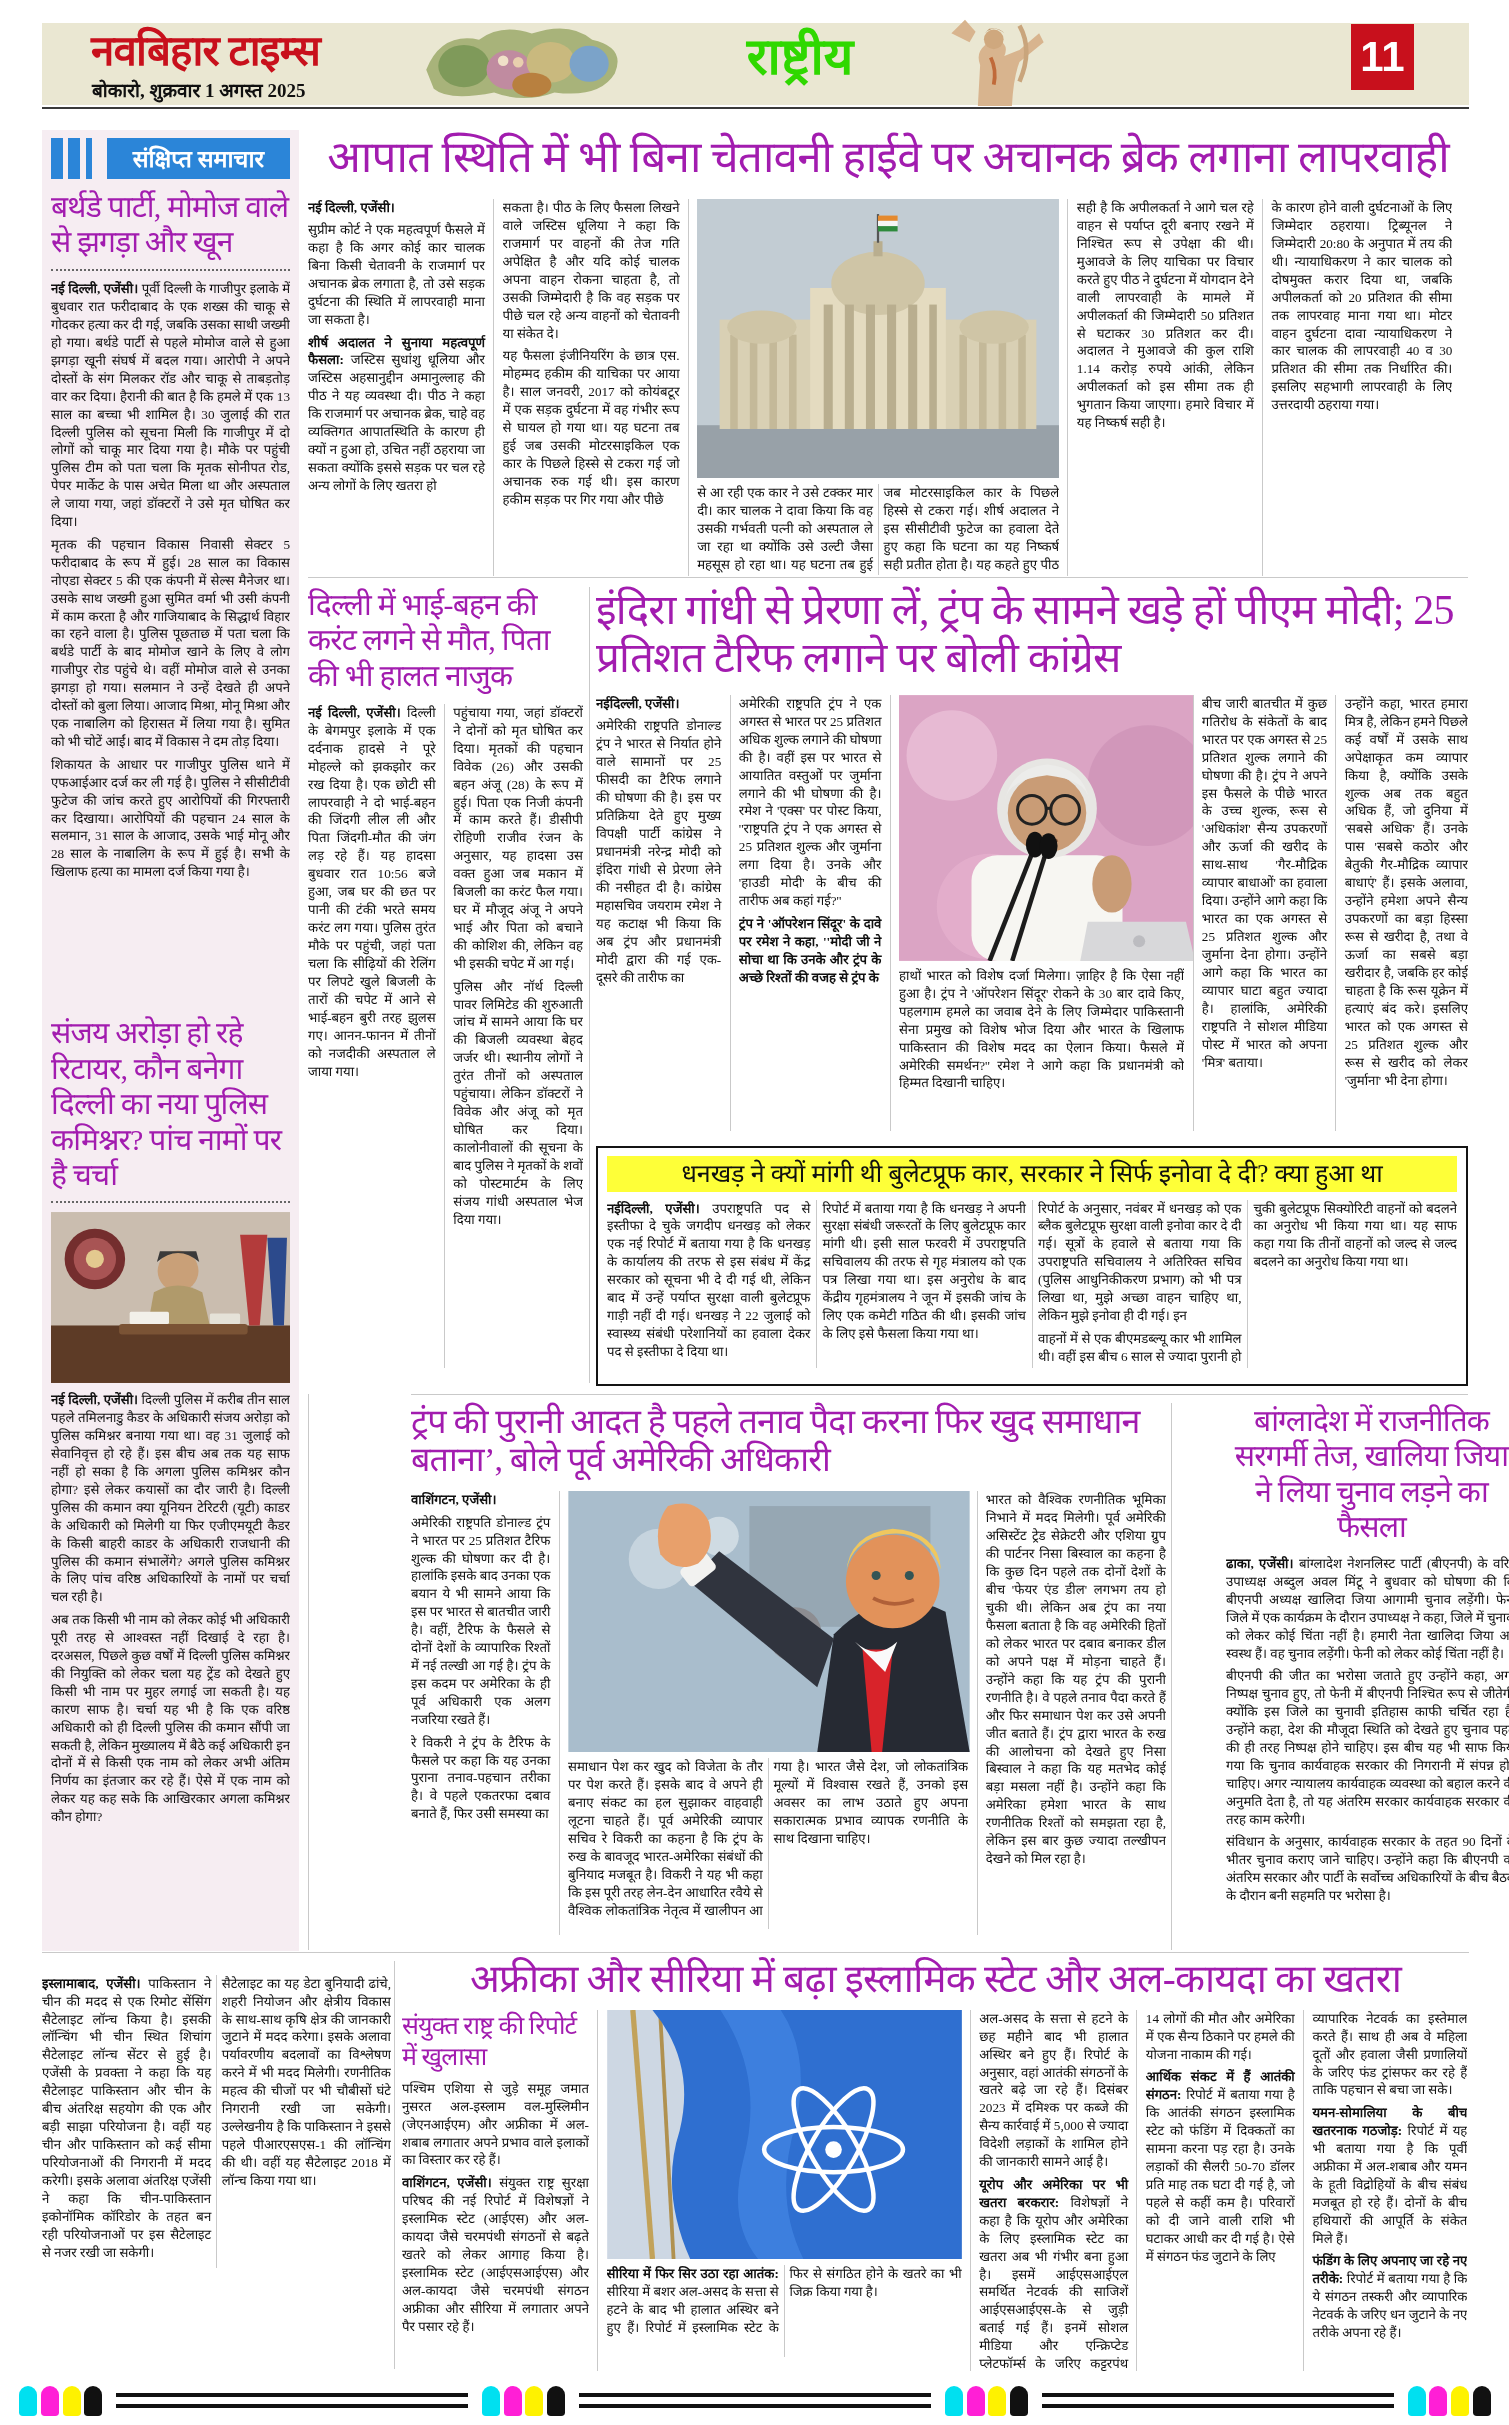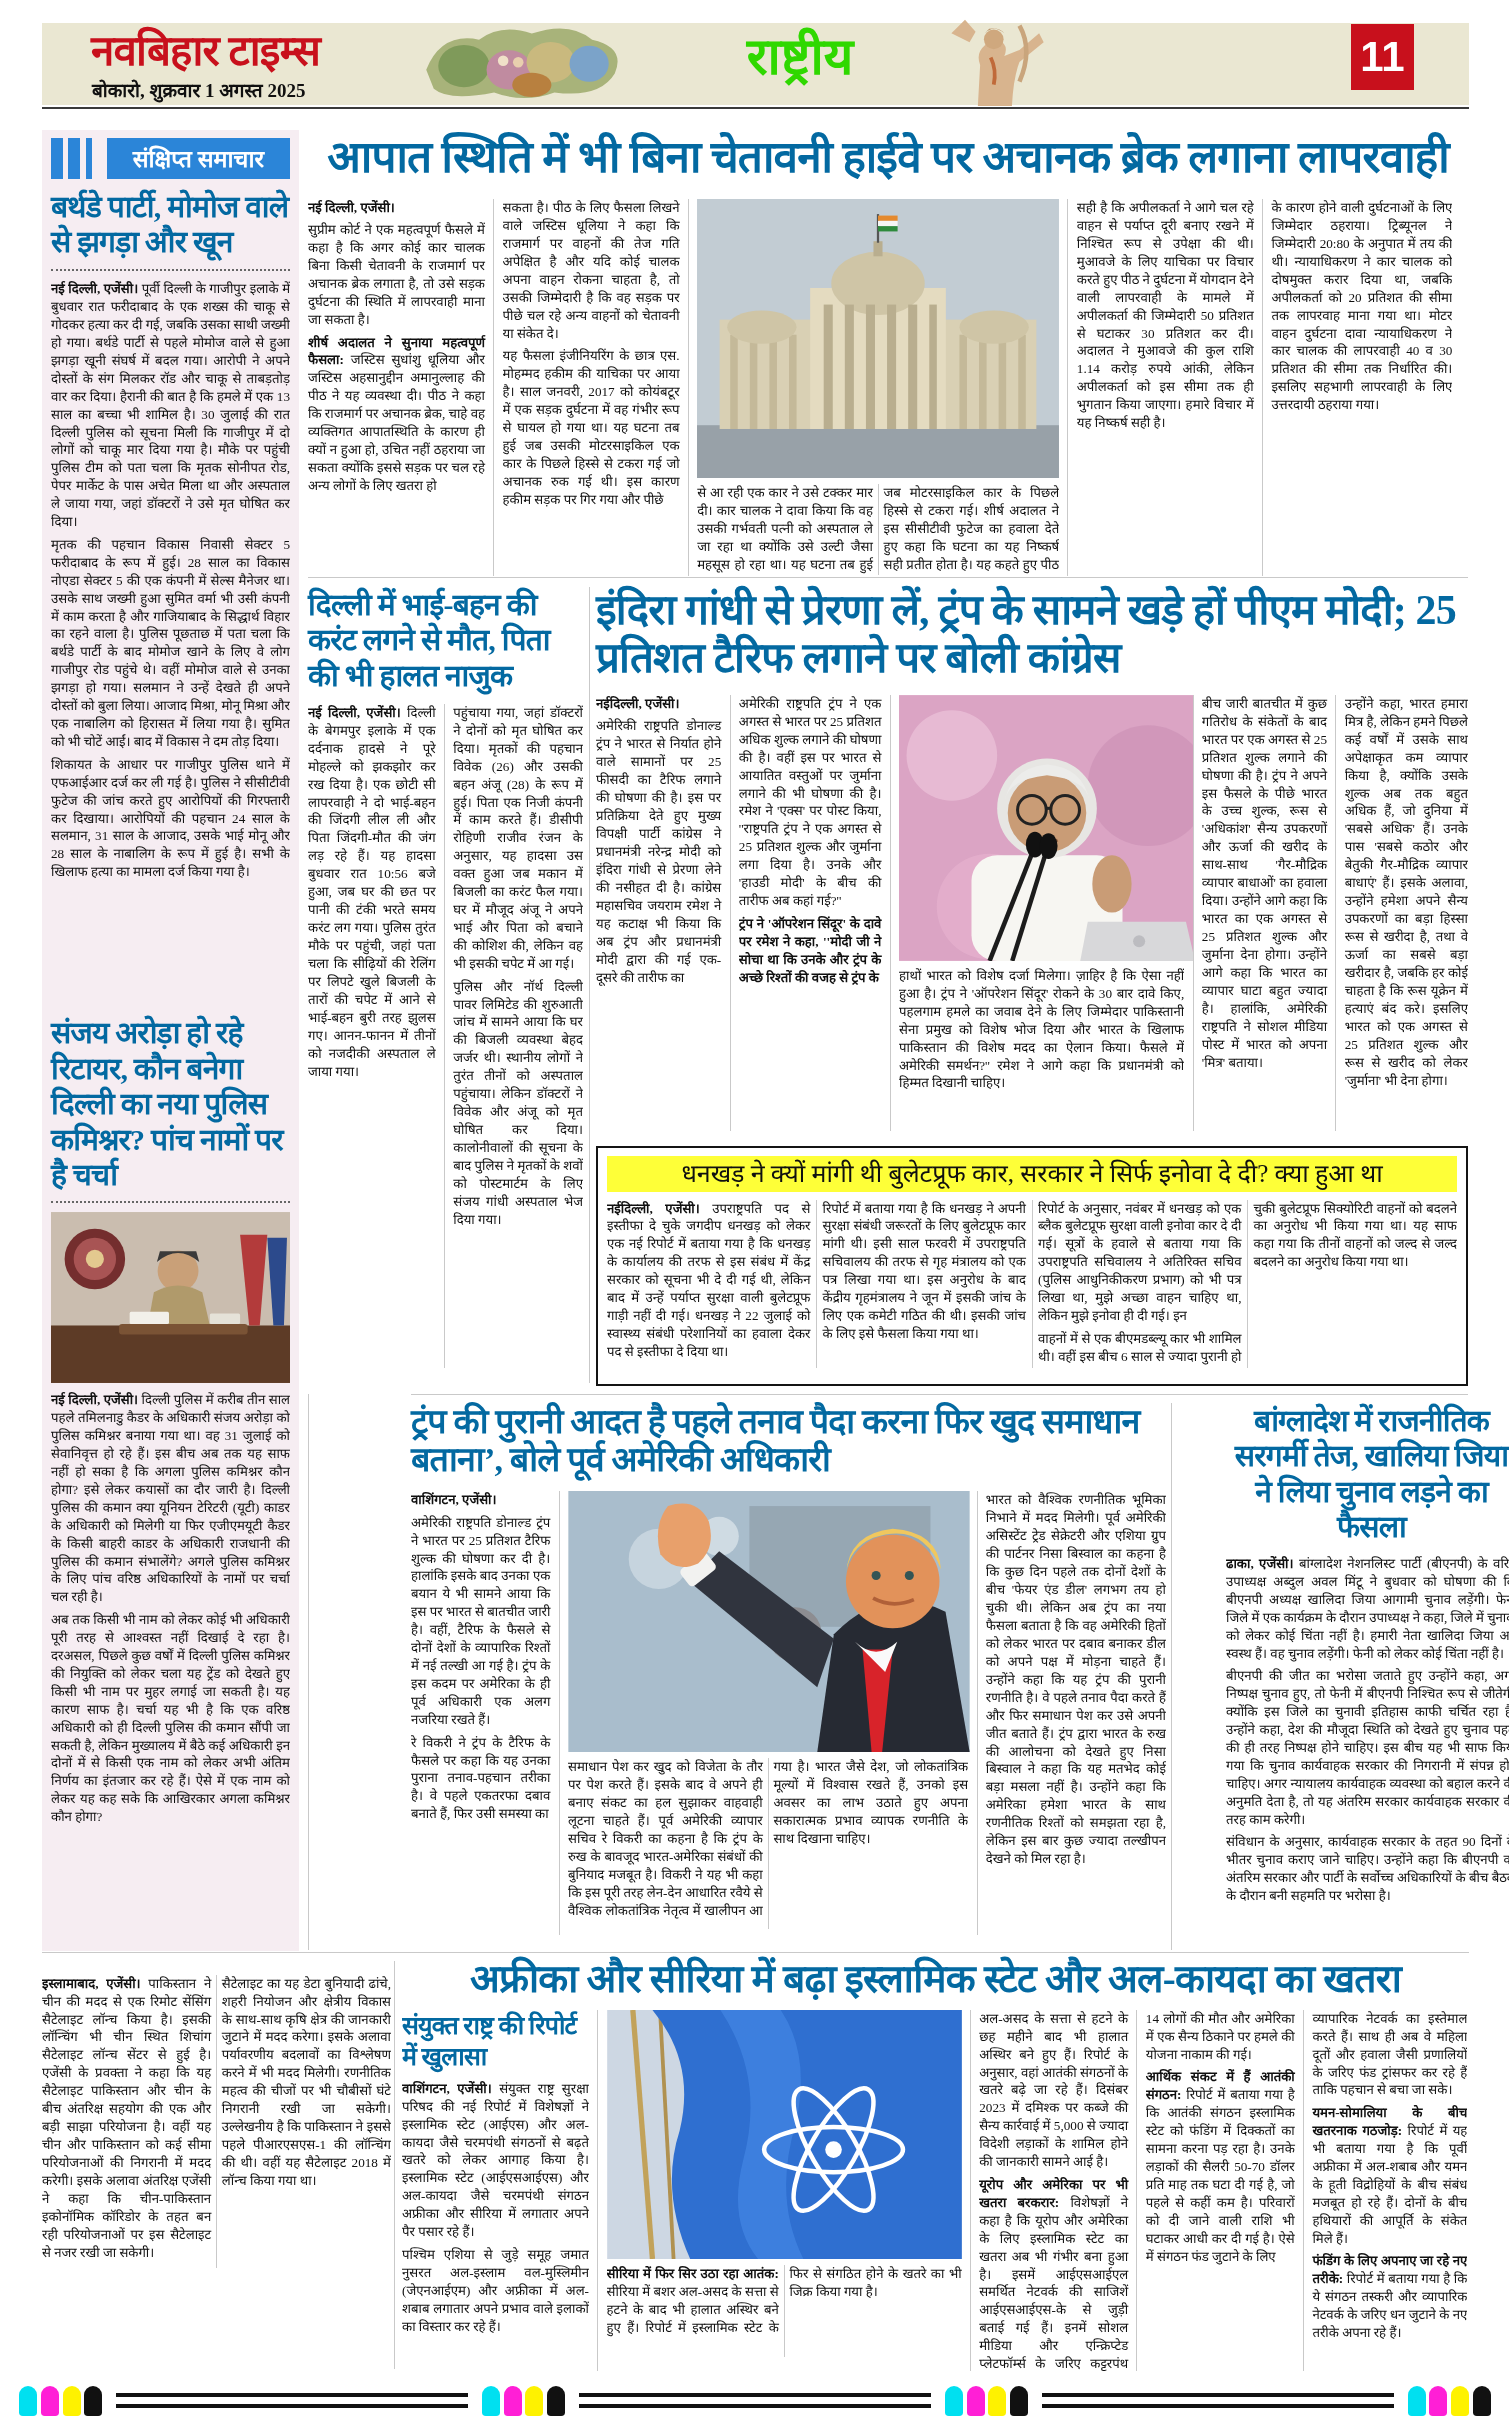--- a/index.html
+++ b/index.html
@@ -8,21 +8,21 @@
   .abs{position:absolute;box-sizing:border-box;}
   
   .band{background:#eae7d2;}
   .masthead{color:#c8101c;font-weight:bold;font-size:42px;line-height:1;letter-spacing:-0.8px;}
   .dateline{font-size:19px;font-weight:bold;}
   .section-title{color:#2fd800;font-weight:bold;font-size:51px;line-height:1;}
   .pagenum{background:#c8101c;color:#fff;font-weight:bold;font-size:42px;
            display:flex;align-items:center;justify-content:center;
            font-family:"Liberation Sans",sans-serif;}
   
-  .hl{font-weight:bold;line-height:1.12;letter-spacing:-0.8px;color:#0369a1;}
+  .hl{font-weight:normal;line-height:1.12;letter-spacing:-0.8px;color:#a21caf;}
   .hl-xl{font-size:44px;text-align:center;}
   .hl-md{font-size:34px;}
   .hl-sm{font-size:30px;line-height:1.18;}
   .hl-xs{font-size:26px;line-height:1.22;}
   
   .bt{font-size:13.2px;line-height:1.36;text-align:justify;overflow:hidden;}
   .byline{font-weight:bold;}
   .subhead{font-weight:bold;}
   .cols{display:flex;overflow:hidden;}
   .col{border-right:0.8px solid #c9c9c9;padding-right:8.3px;margin-right:8.3px;overflow:hidden;}
@@ -320,22 +320,22 @@
   </div>
 
   <div class="abs vr" style="left:394px;top:1961px;height:408px;"></div>
 
   <div class="abs" style="left:402px;top:1957px;width:1067px;">
     <div class="hl" style="font-size:39px;text-align:center;">अफ्रीका और सीरिया में बढ़ा इस्लामिक स्टेट और अल-कायदा का खतरा</div>
     <div class="cols" style="margin-top:9px;height:361px;">
       <div class="col" style="width:187px;">
         <div class="hl" style="font-size:25px;line-height:1.25;margin-bottom:7.5px;">संयुक्त राष्ट्र की रिपोर्ट में खुलासा</div>
         <div class="bt">
+          <p>पश्चिम एशिया से जुड़े समूह जमात नुसरत अल-इस्लाम वल-मुस्लिमीन (जेएनआईएम) और अफ्रीका में अल-शबाब लगातार अपने प्रभाव वाले इलाकों का विस्तार कर रहे हैं।</p>
           <p><b class="byline">वाशिंगटन, एजेंसी।</b> <span>संयुक्त राष्ट्र सुरक्षा परिषद की नई रिपोर्ट में विशेषज्ञों ने इस्लामिक स्टेट (आईएस) और अल-कायदा जैसे चरमपंथी संगठनों से बढ़ते खतरे को लेकर आगाह किया है। इस्लामिक स्टेट (आईएसआईएस) और अल-कायदा जैसे चरमपंथी संगठन अफ्रीका और सीरिया में लगातार अपने पैर पसार रहे हैं।</span></p>
-          <p>पश्चिम एशिया से जुड़े समूह जमात नुसरत अल-इस्लाम वल-मुस्लिमीन (जेएनआईएम) और अफ्रीका में अल-शबाब लगातार अपने प्रभाव वाले इलाकों का विस्तार कर रहे हैं।</p>
         </div>
       </div>
       <div class="col" style="width:355px;">
         <figure>
           <svg width="355" height="249" viewBox="0 0 470 330">
             <rect width="470" height="330" fill="#cdd7e3"></rect>
             <line x1="34" y1="0" x2="60" y2="330" stroke="#c2a25a" stroke-width="7"></line>
             <line x1="70" y1="0" x2="88" y2="330" stroke="#b09150" stroke-width="5"></line>
             <path d="M60,0 L470,0 L470,330 L110,330 Q70,240 96,160 Q118,70 60,0 Z" fill="#2f6fd0"></path>
             <path d="M150,0 Q210,90 180,200 Q160,280 200,330 L260,330 Q220,250 250,150 Q270,60 230,0 Z" fill="#3f82e0" opacity="0.85"></path>

